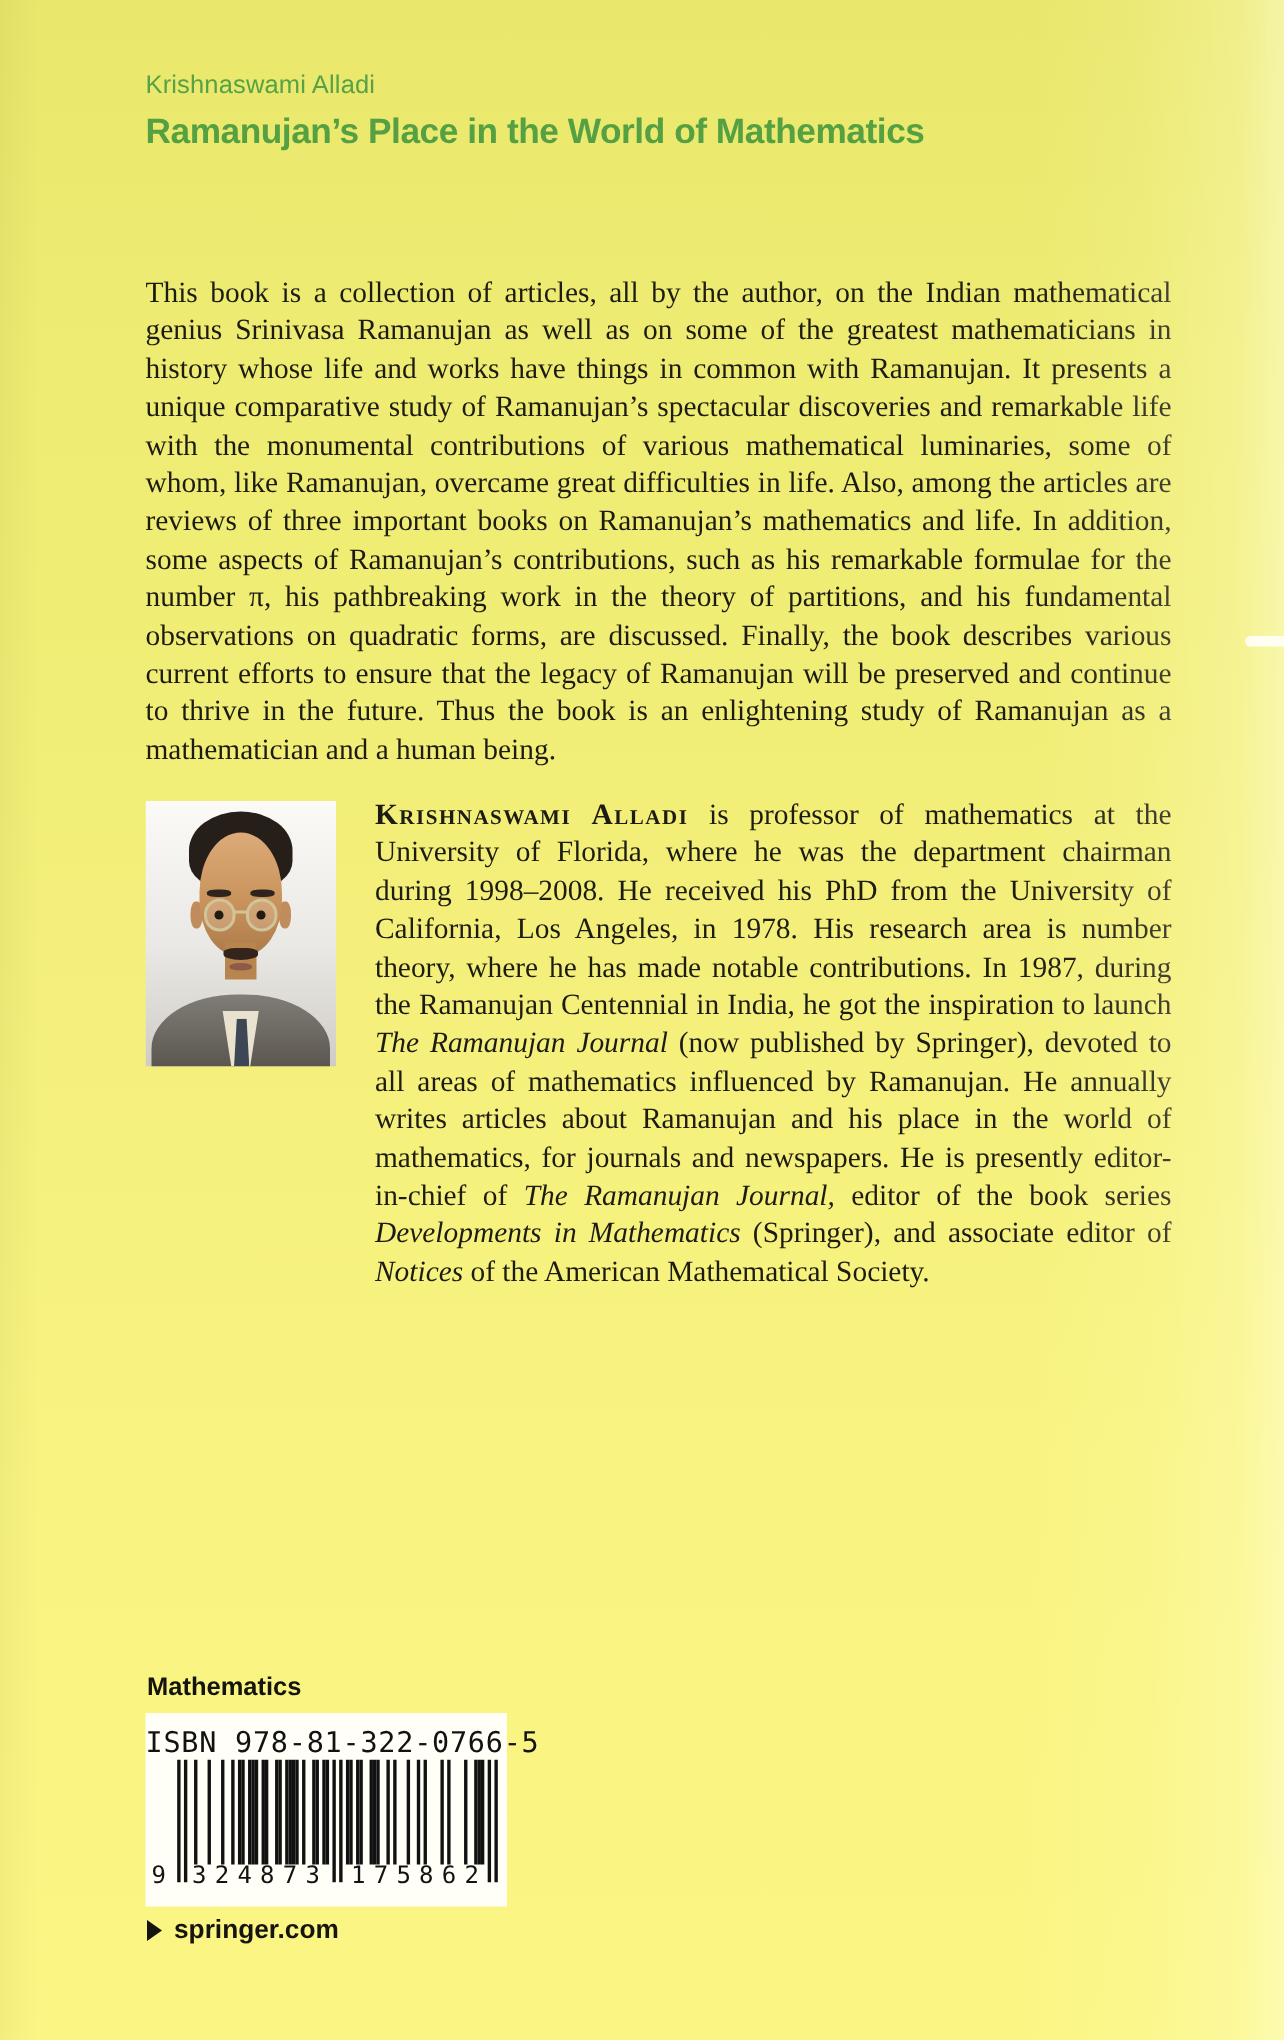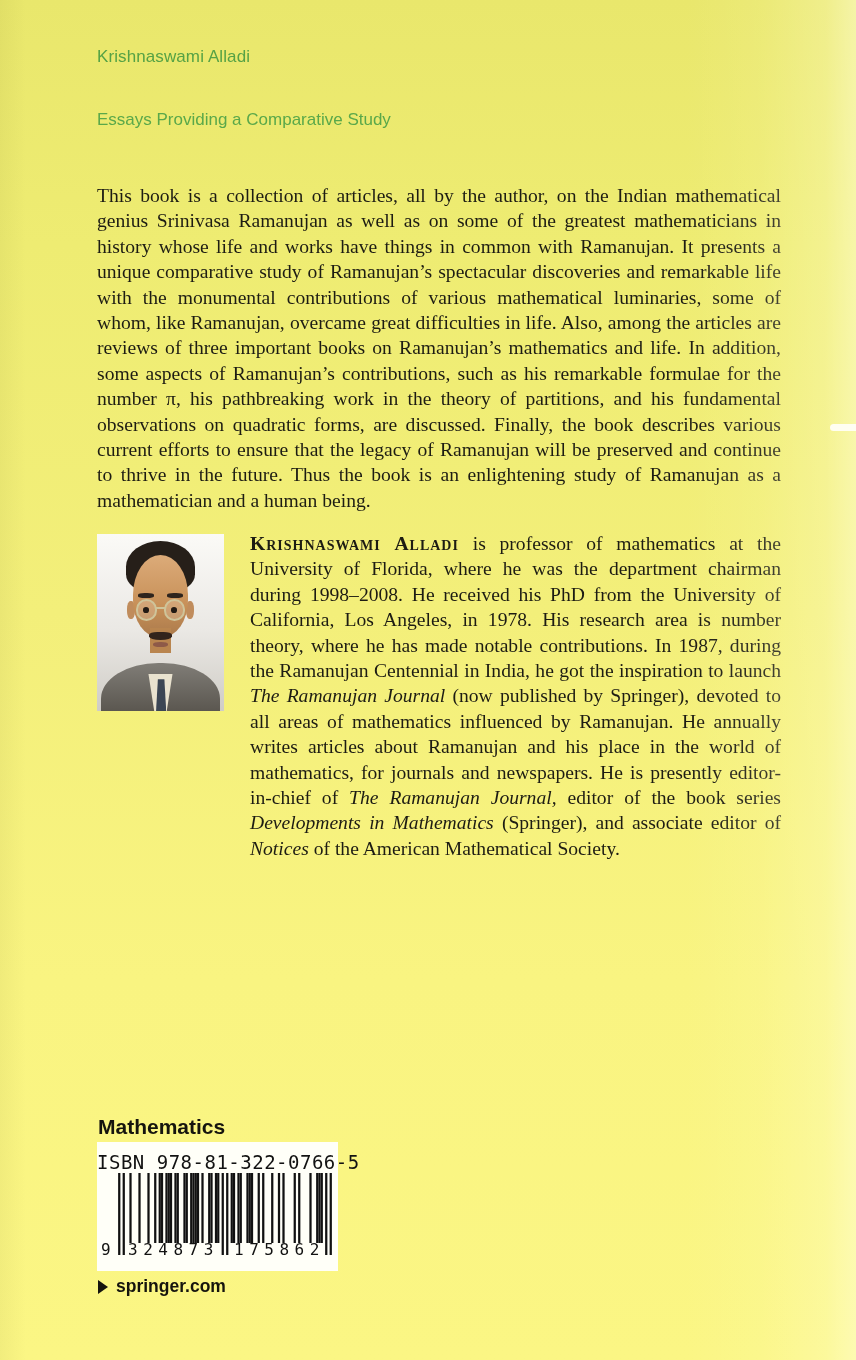--- a/index.html
+++ b/index.html
@@ -88,21 +88,21 @@
     font-size: 19.6px; line-height: 25.4px; color: #1d1c13;
     text-align: justify;
   }
   .seg-i  { font-style: italic; }
   .seg-sc { font-variant: small-caps; font-weight: bold; letter-spacing: 1px; }
 
   
   .category {
     position: absolute; left: 98px; top: 1115px;
     font-family: "Liberation Sans", sans-serif;
-    font-size: 21px; font-weight: bold; color: #15140e;
+    font-size: 17px; font-weight: bold; color: #15140e;
   }
   .isbn-box {
     position: absolute; left: 97px; top: 1142px; width: 241px; height: 129px;
     background: #fffff8;
   }
   .isbn-label {
     position: absolute; left: 0; top: 9px; width: 100%;
     text-align: center;
     font-family: "DejaVu Sans Mono", monospace;
     font-size: 19px; color: #121212; letter-spacing: 0.5px;
@@ -132,21 +132,21 @@
     border-top: 7px solid transparent;
     border-bottom: 7px solid transparent;
   }
 </style>
 </head>
 <body>
 
 <div class="cover">
 
   <div class="author-line">Krishnaswami Alladi</div>
-  <div class="subtitle-line">Essays Providing a Comparative Study</div>
+  <div class="title-line">Ramanujan’s Place in the World of Mathematics</div>
 
   <div class="synopsis">This book is a collection of articles, all by the author, on the Indian mathematical genius Srinivasa Ramanujan as well as on some of the greatest mathematicians in history whose life and works have things in common with Ramanujan. It presents a unique comparative study of Ramanujan’s spectacular discoveries and remarkable life with the monumental contributions of various mathematical luminaries, some of whom, like Ramanujan, overcame great difficulties in life. Also, among the articles are reviews of three important books on Ramanujan’s mathematics and life. In addition, some aspects of Ramanujan’s contributions, such as his remarkable formulae for the number π, his pathbreaking work in the theory of partitions, and his fundamental observations on quadratic forms, are discussed. Finally, the book describes various current efforts to ensure that the legacy of Ramanujan will be preserved and continue to thrive in the future. Thus the book is an enlightening study of Ramanujan as a mathematician and a human being.</div>
 
   <div class="bio-photo">
     <div class="ph-bg"></div>
     <div class="ph-hair"></div>
     <div class="ph-ear-l"></div>
     <div class="ph-ear-r"></div>
     <div class="ph-face"></div>
     <div class="ph-neck"></div>

